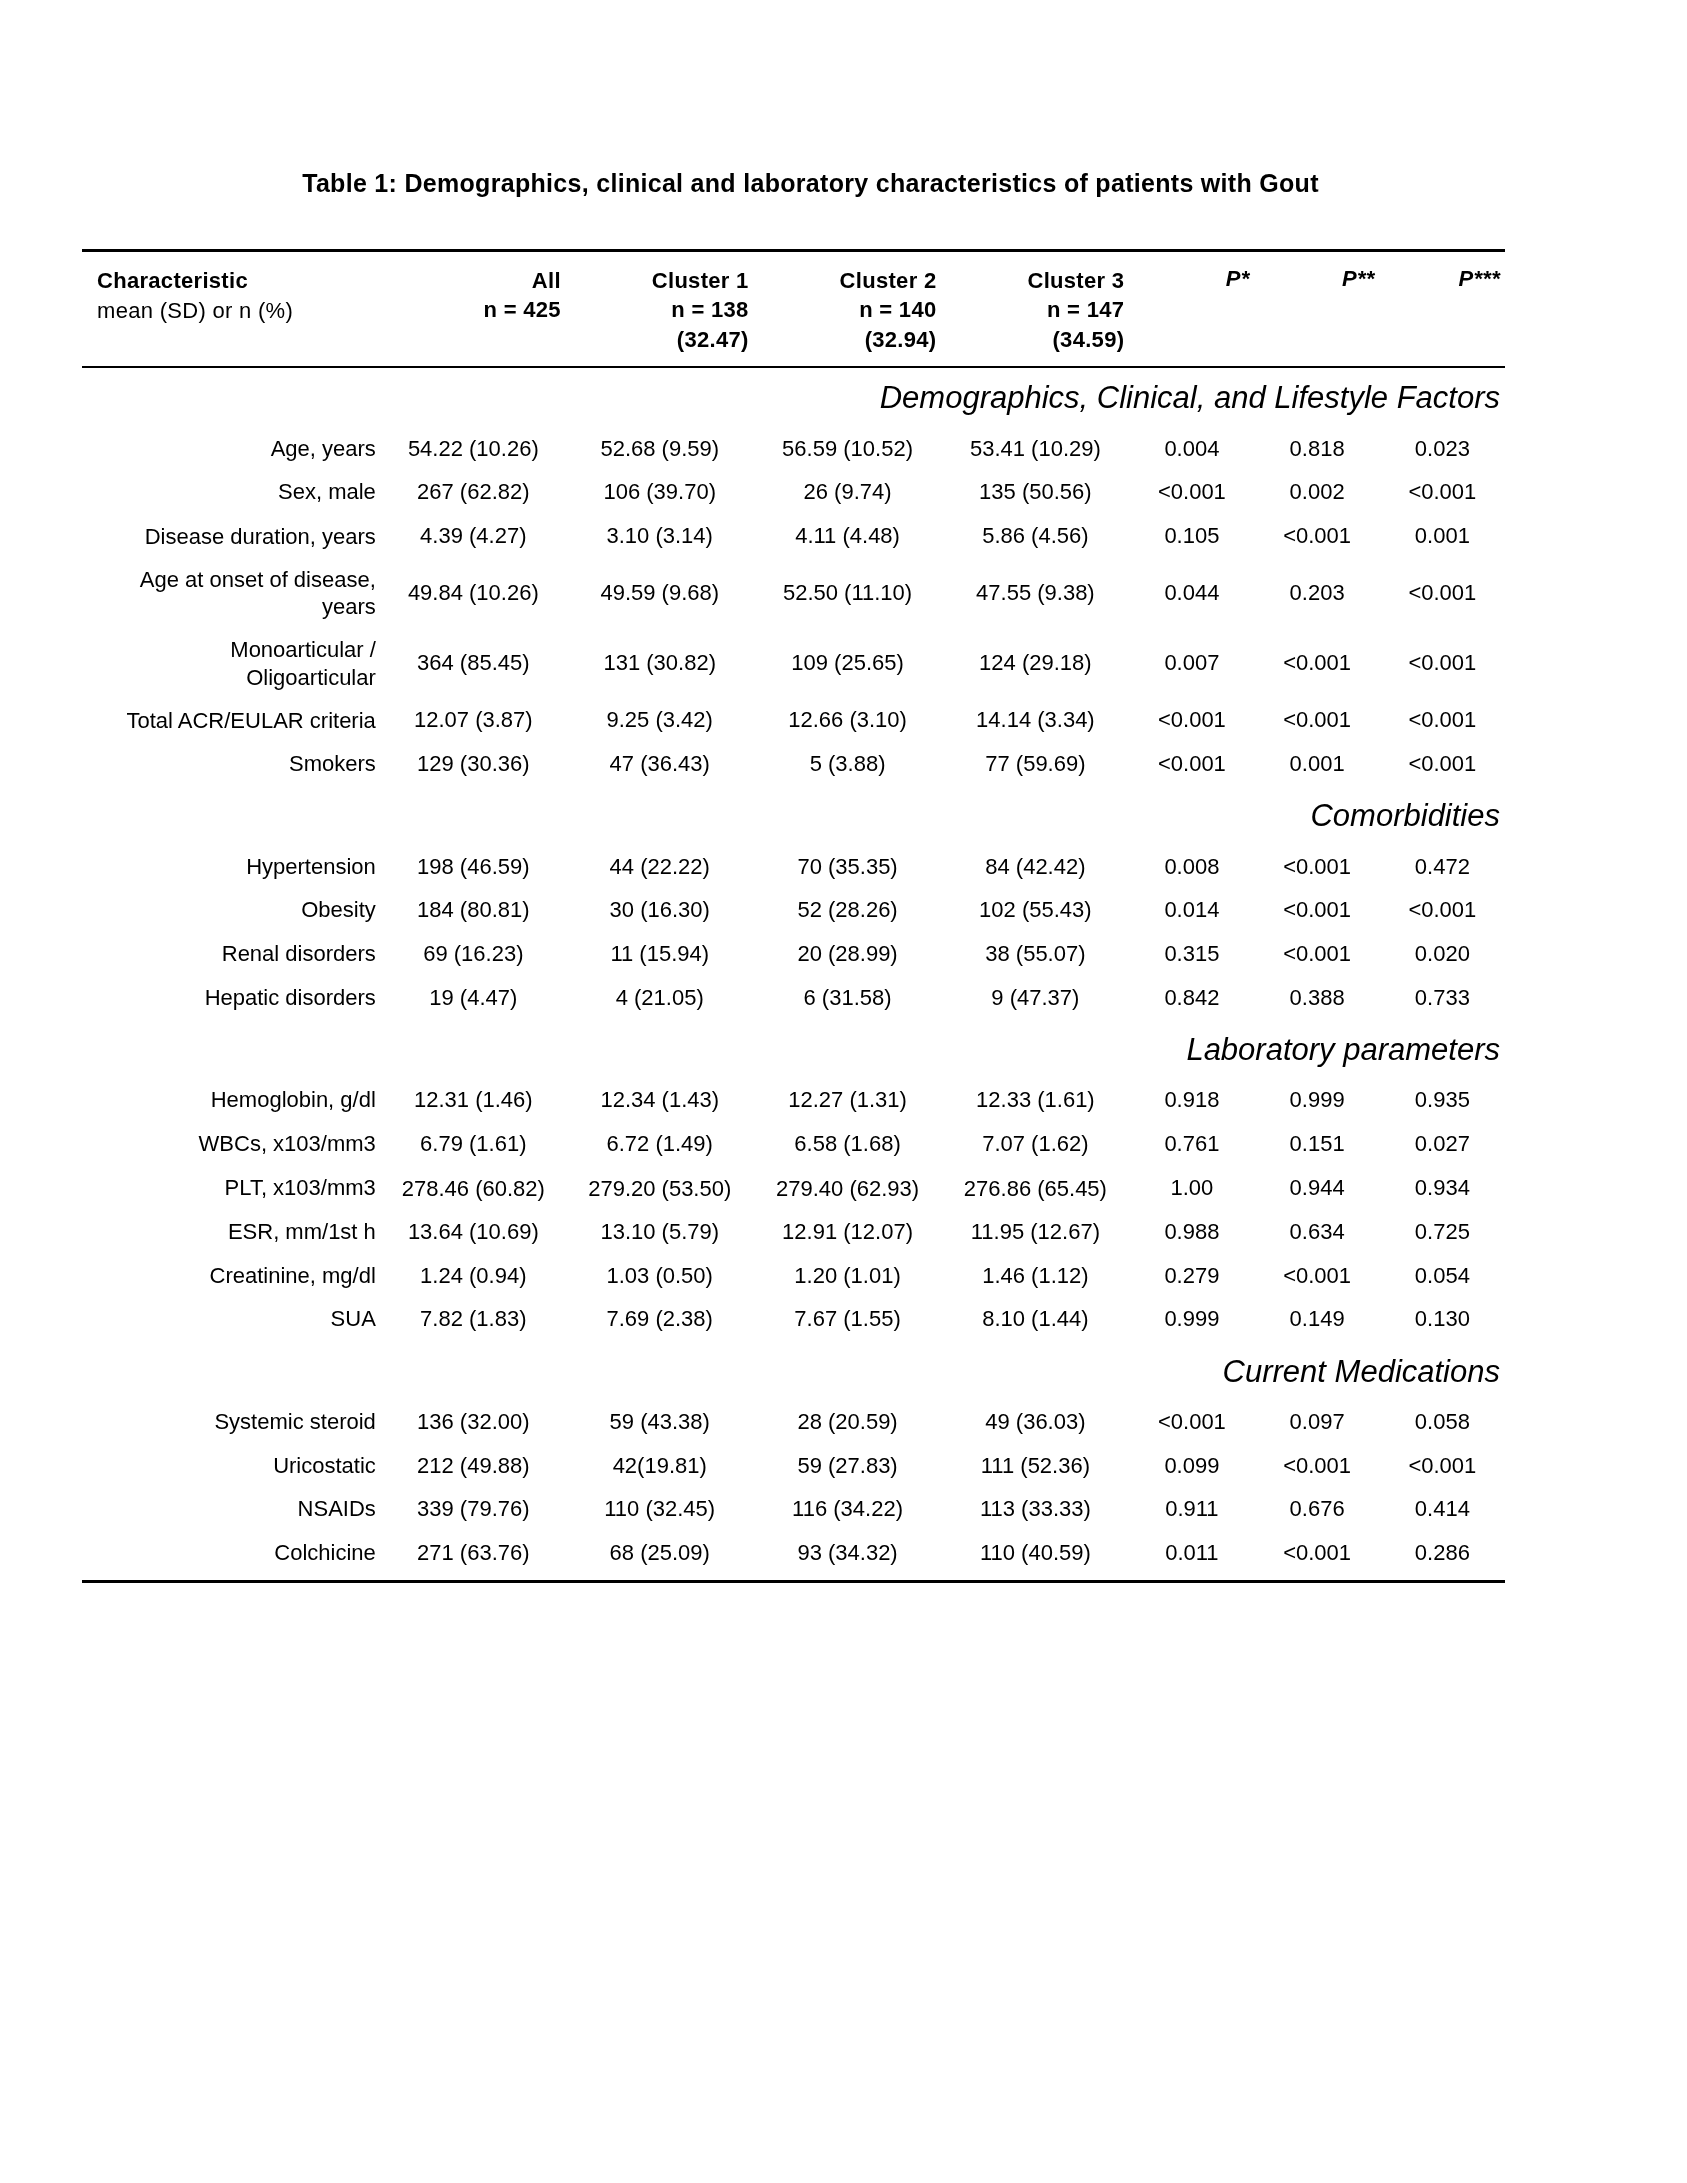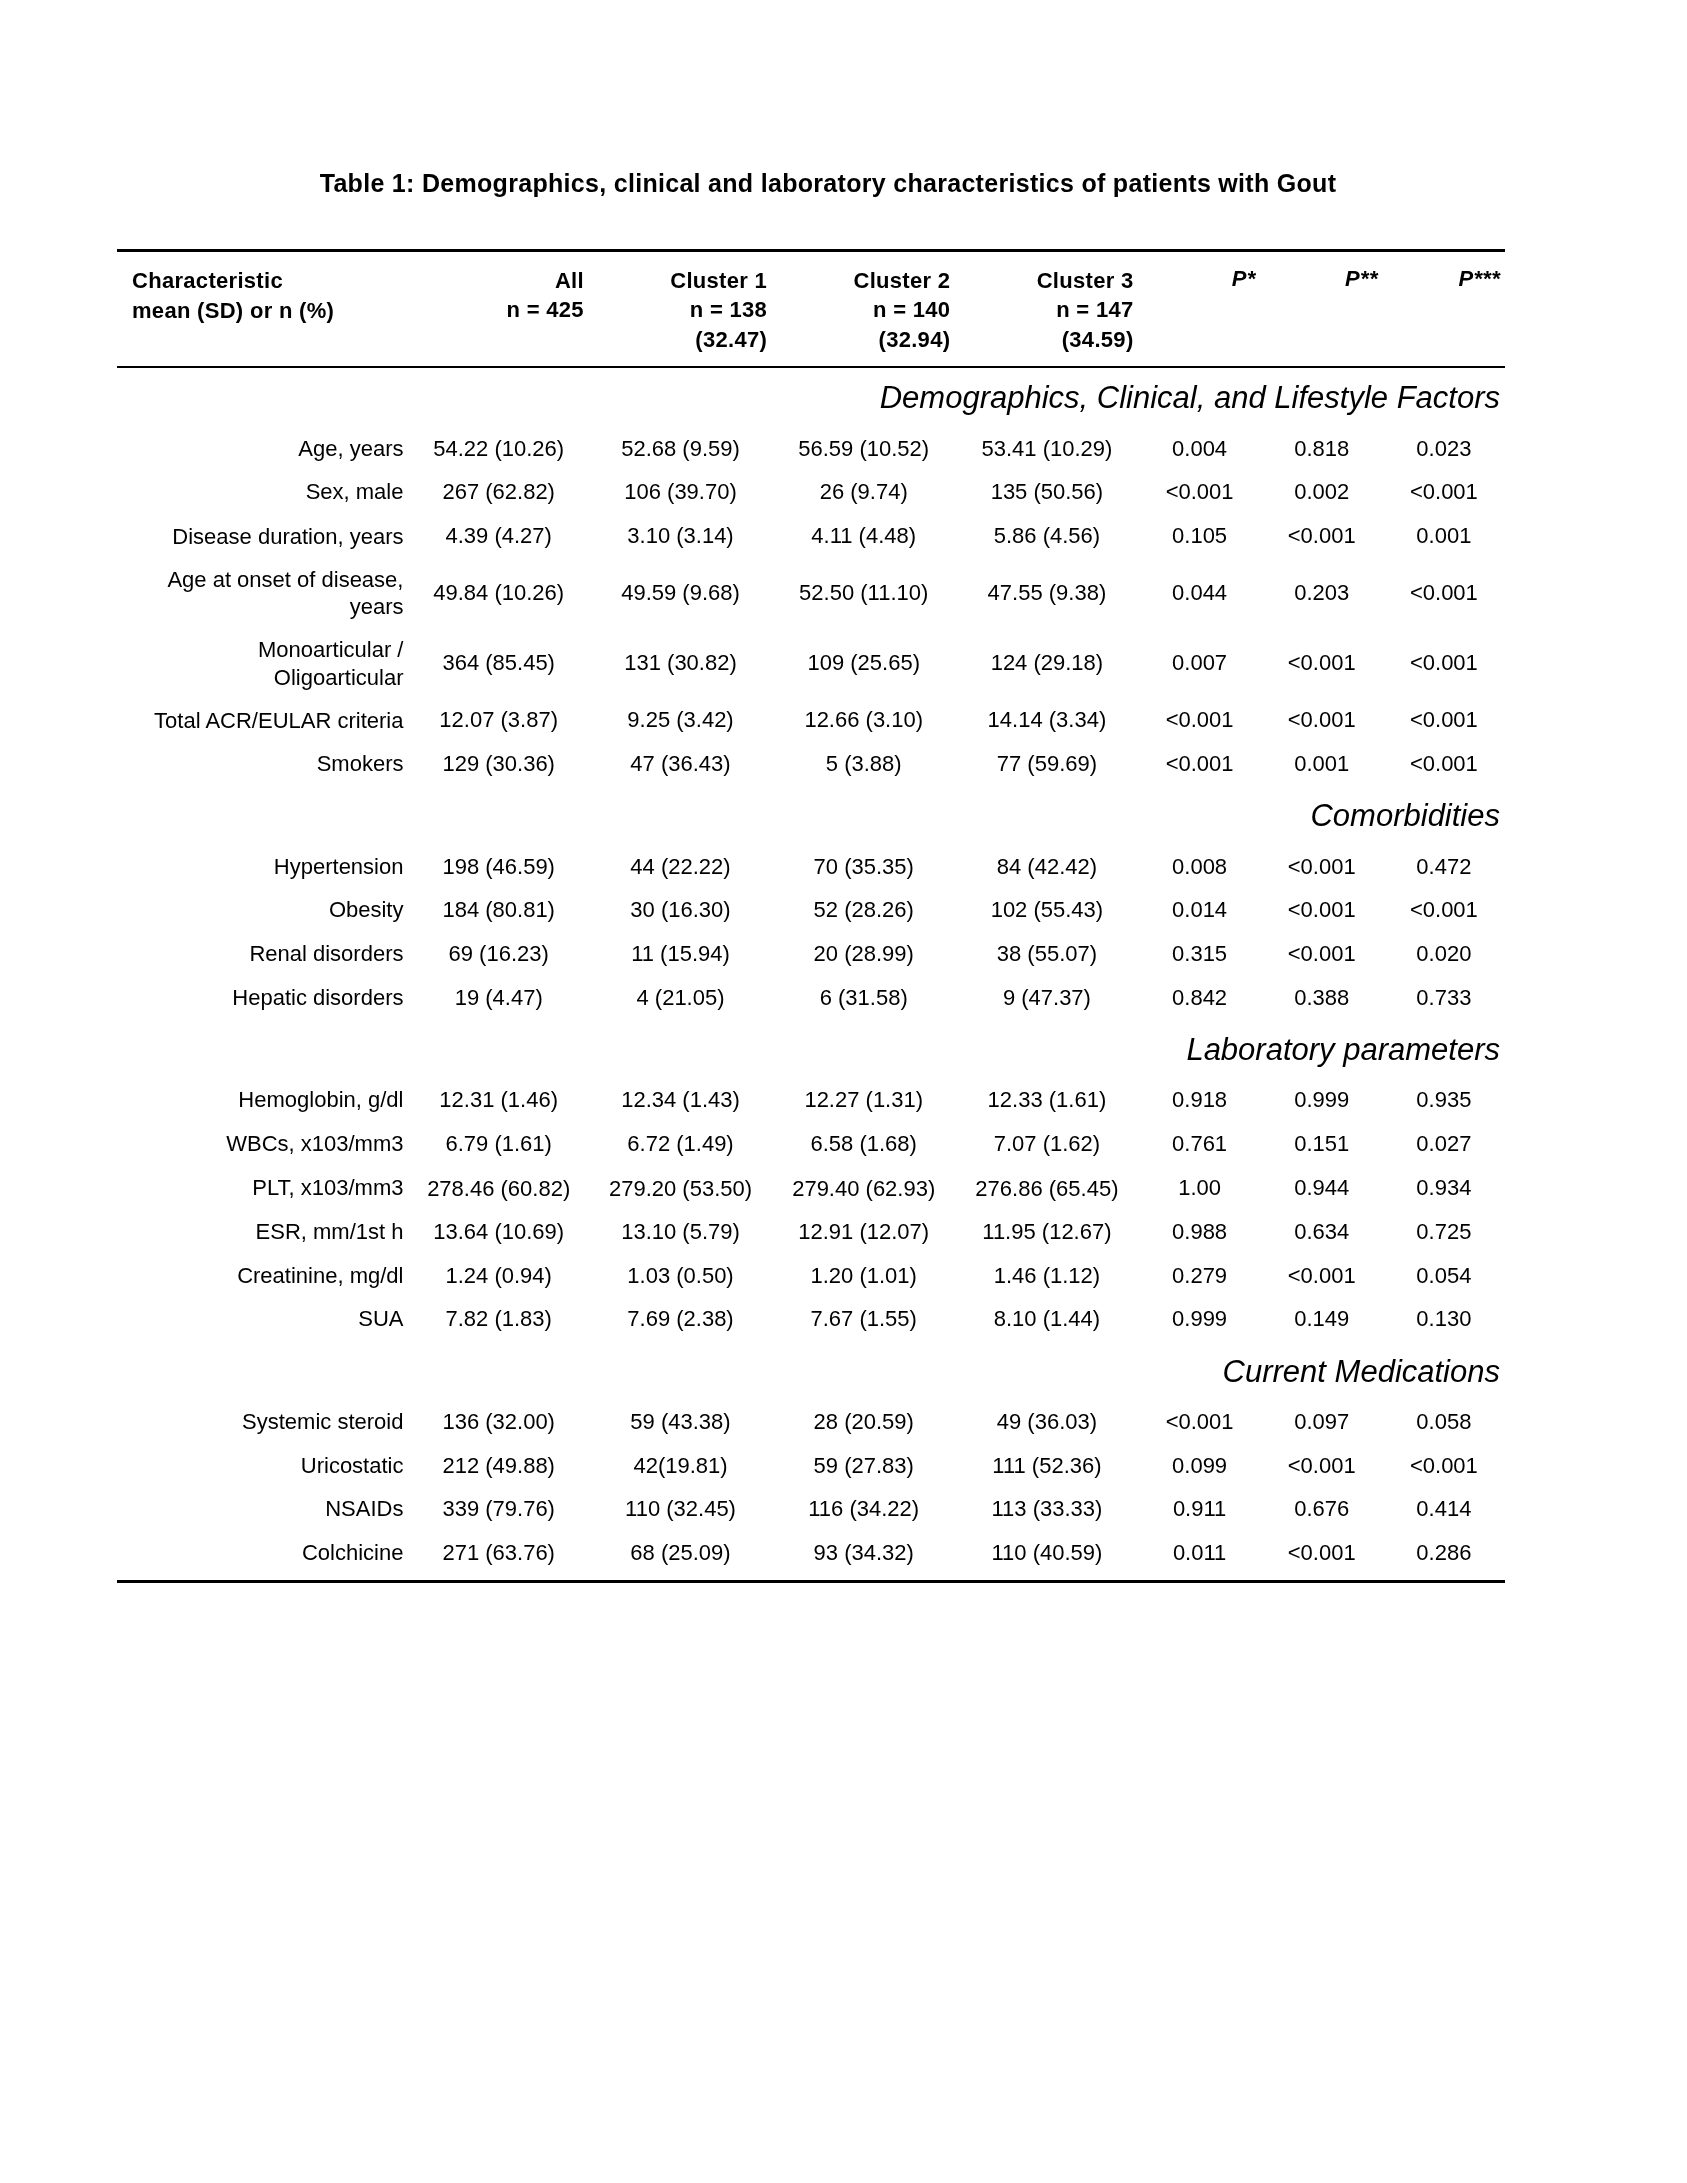--- a/index.html
+++ b/index.html
@@ -11,21 +11,21 @@
     width: 1687px;
     min-height: 2183px;
     font-family: "Liberation Sans", sans-serif;
     color: #000000;
   }
   .page {
     position: relative;
     width: 1632px;
     min-height: 2183px;
     box-sizing: border-box;
-    padding: 169px 127px 0 117px;
+    padding: 169px 127px 0 82px;
   }
   .table-title {
     font-size: 25px;
     font-weight: bold;
     text-align: center;
     letter-spacing: 0.3px;
     margin: 0 0 51px 0;
     padding-left: 34px;
   }
   table.data {
@@ -51,21 +51,21 @@
     border-bottom: 2.5px solid #000;
     padding-top: 13.5px;
     padding-bottom: 11.8px;
   }
   th.char-head {
     text-align: left;
     padding-left: 15px;
   }
   .hl1 { display: block; line-height: 1.35; }
   .hl2 { display: block; line-height: 1.35; font-weight: bold; }
-  .char-sub { display: block; font-weight: bold; font-size: 22px; line-height: 1.45; }
+  .char-sub { display: block; font-weight: normal; font-size: 22px; line-height: 1.45; }
   .p-head { font-style: italic; font-weight: bold; vertical-align: top; }
 
   tbody td {
     font-size: 22px;
     padding: 7.6px 5px;
     text-align: center;
     vertical-align: middle;
     line-height: 1.3;
   }
   tbody td.label {

